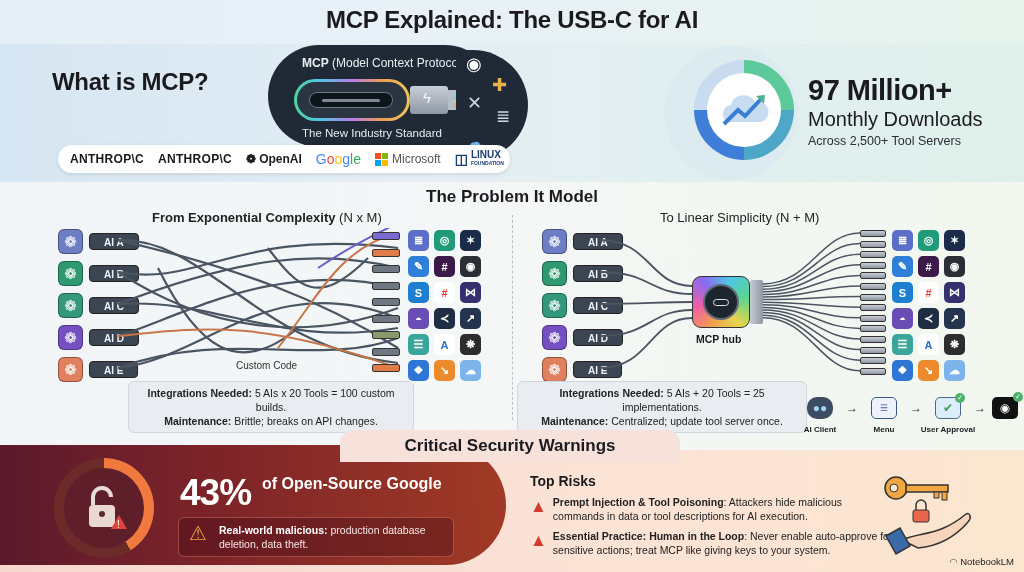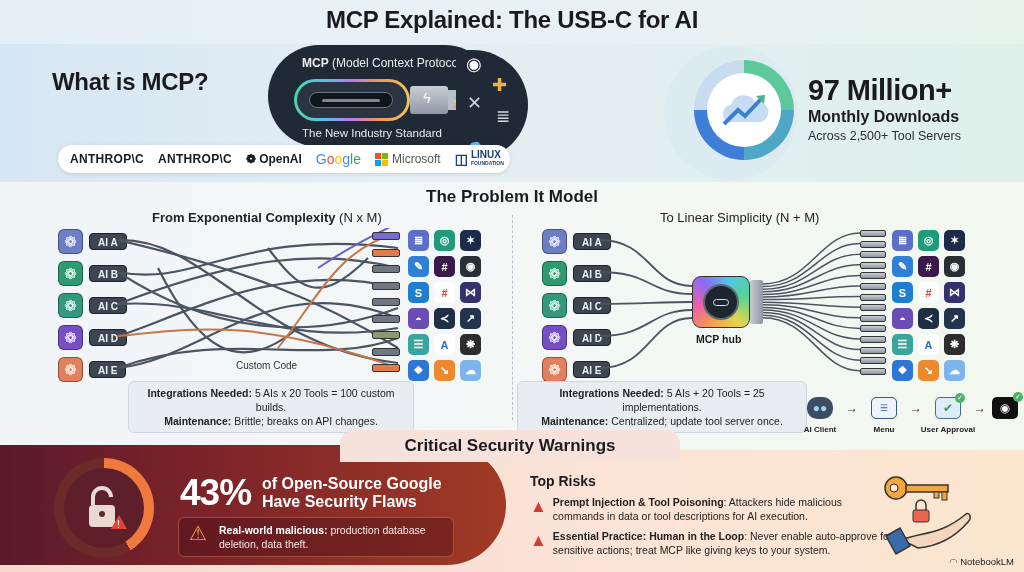--- a/index.html
+++ b/index.html
@@ -30,30 +30,30 @@
 .logos .ms{display:flex;align-items:center;gap:4px;font-weight:400;color:#555;font-size:12px}
 .ms-grid{display:grid;grid-template-columns:6px 6px;gap:1px}
 .ms-grid i{width:6px;height:6px;display:block}
 .linux{display:flex;align-items:center;gap:3px;color:#1d3f72;font-size:10px;line-height:8px}
 .linux small{font-size:5px;display:block}
 .stat-circle{position:absolute;left:664px;top:46px;width:134px;height:134px;border-radius:50%;background:#dcebf0}
 .ring{position:absolute;left:694px;top:60px;width:100px;height:100px;border-radius:50%;background:conic-gradient(#5cc99a 0 25%,#4fa7c8 25% 50%,#3e7ed8 50% 75%,#c9dcef 75% 100%)}
 .ring-in{position:absolute;left:707px;top:73px;width:74px;height:74px;border-radius:50%;background:#fff;display:flex;align-items:center;justify-content:center}
 .stat-txt{position:absolute;left:808px;top:74px}
 .stat-txt .big{font-size:29px;font-weight:700;letter-spacing:-0.5px}
-.stat-txt .m{font-size:16px;font-weight:700;margin-top:1px}
+.stat-txt .m{font-size:20px;font-weight:400;margin-top:1px}
 .stat-txt .s{font-size:12.5px;color:#2c2c32;margin-top:3px}
 .prob{position:absolute;left:0;top:187px;width:1024px;text-align:center;font-size:17px;font-weight:700}
 .sub{position:absolute;font-size:13px;font-weight:700;color:#222}
 .sub span{font-weight:400}
 .divider{position:absolute;left:512px;top:215px;width:0;height:205px;border-left:1px dashed #b9c2cc}
 .ai-col{position:absolute;display:flex;flex-direction:column;gap:7px}
 .ai-row{display:flex;align-items:center;gap:6px;height:25px}
 .ai-ico{width:25px;height:25px;border-radius:6px;display:flex;align-items:center;justify-content:center;color:#fff;font-size:15px;border:1.5px solid rgba(0,0,0,.35)}
-.ai-lbl{height:17px;padding:0 8px;background:#3c4652;color:#eef1f4;border-radius:4px;font-size:10px;line-height:17px;font-weight:700;border:1px solid #222}
+.ai-lbl{height:17px;padding:0 14px;background:#3c4652;color:#eef1f4;border-radius:4px;font-size:10px;line-height:17px;font-weight:700;border:1px solid #222}
 .tool-grid{position:absolute;display:grid;grid-template-columns:repeat(3,21px);gap:5px}
 .tool{width:21px;height:21px;border-radius:5px;display:flex;align-items:center;justify-content:center;color:#fff;font-size:11px;font-weight:700}
 .note{position:absolute;background:#e9edf1;border:1px solid #cfd6dd;border-radius:6px;font-size:10.5px;text-align:center;line-height:14px;padding:4px 10px;color:#222}
 .note b{font-weight:700}
 .hub{position:absolute;left:692px;top:276px;width:58px;height:52px;border-radius:9px;background:conic-gradient(from 200deg,#f2a14a,#ef5ea6,#8b6cf0,#4fc6e8,#59d58e,#e6d44e,#f2a14a);border:1.5px solid #333}
 .hub-in{position:absolute;left:10px;top:7px;width:36px;height:36px;border-radius:50%;background:#1d252e;border:2px solid #5e6a76}
 .hub-slot{position:absolute;left:8px;top:13px;width:16px;height:7px;border-radius:4px;border:1.5px solid #dde3e8}
 .hub-side{position:absolute;left:750px;top:280px;width:13px;height:44px;background:linear-gradient(90deg,#c5cbd3,#8e98a3);border-radius:2px}
 .hub-lbl{position:absolute;left:696px;top:333px;font-size:10.5px;font-weight:700}
 .flow{position:absolute;left:798px;top:397px;display:flex;align-items:flex-start;gap:4px}
@@ -370,21 +370,20 @@
       <path d="M12 20 V12 a9 9 0 0 1 18 0" stroke="#e6dbd9" stroke-width="4" fill="none"></path>
       <rect x="8" y="20" width="26" height="22" rx="4" fill="#ead8d2"></rect>
       <circle cx="21" cy="29" r="3" fill="#5a2a2a"></circle>
       <path d="M30 44 L38 30 L46 44 z" fill="#e0443a"></path>
       <text x="36" y="43" font-size="10" fill="#fff" font-family="Liberation Sans, sans-serif">!</text>
     </svg>
 </div>
 <div class="pct">43%</div>
 <div class="pct-txt">
     <div>of Open-Source Google</div>
-    <div>Have Security Flaws</div>
   </div>
 <div class="incident">
   <span class="inc-ico">⚠</span>
   <b>Real-world malicious:</b> <span>production database deletion, data theft.</span>
 </div>
 
 <div class="risks">
   <h3>Top Risks</h3>
   <div class="risk">
       <span class="w">▲</span>

